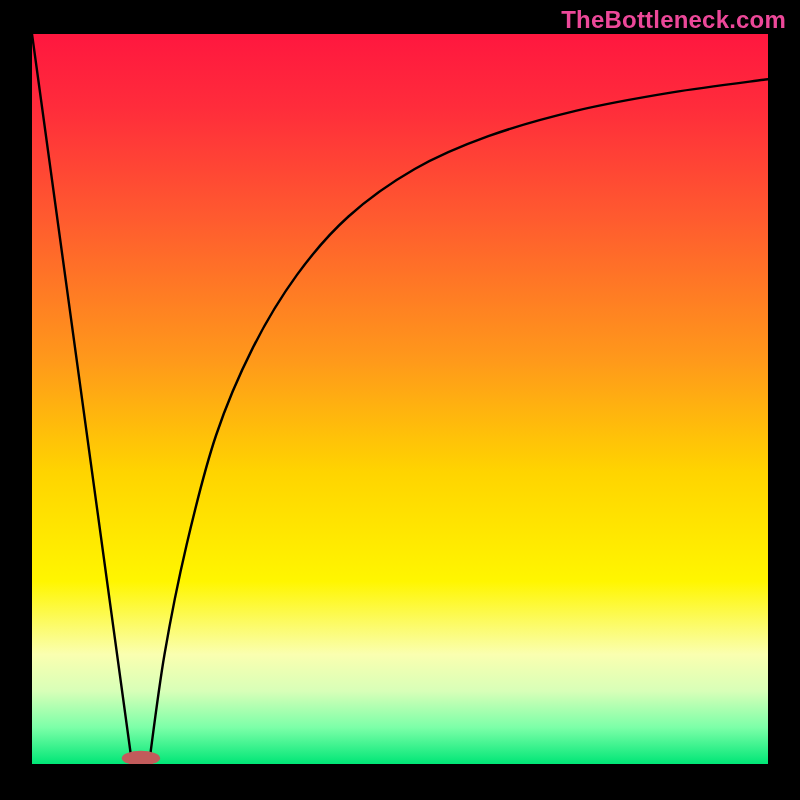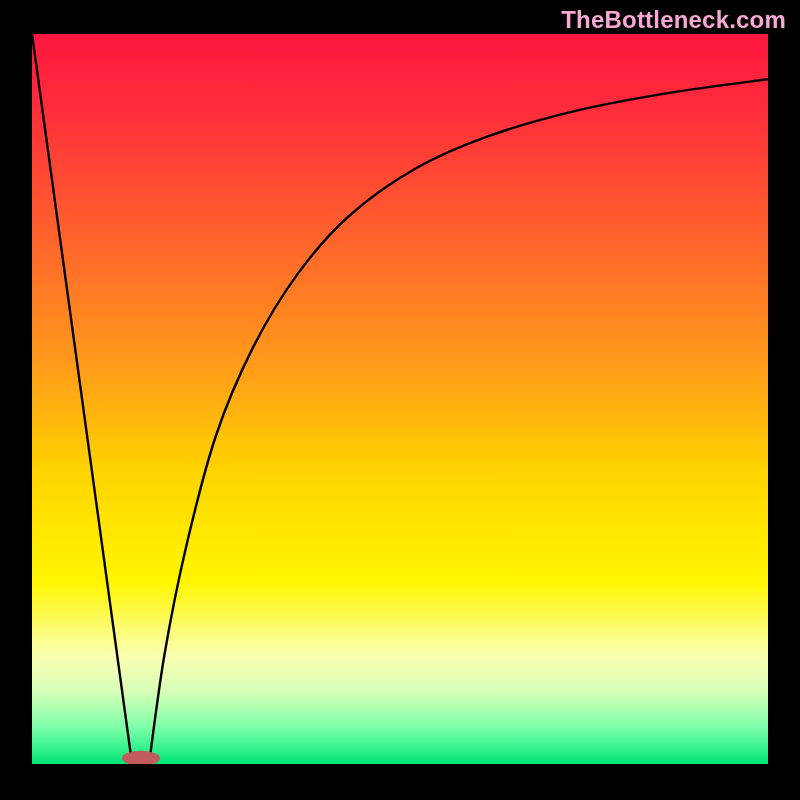--- a/index.html
+++ b/index.html
@@ -18,21 +18,21 @@
     height: 800px;
     background: #000;
   }
   .watermark {
     position: absolute;
     top: 6px;
     right: 14px;
     font-family: Arial, Helvetica, sans-serif;
     font-size: 24px;
     font-weight: bold;
-    color: #f9a8d4;
+    color: #ec4899;
     letter-spacing: 0.2px;
     z-index: 10;
   }
   svg.plot {
     position: absolute;
     top: 0;
     left: 0;
     width: 800px;
     height: 800px;
   }

